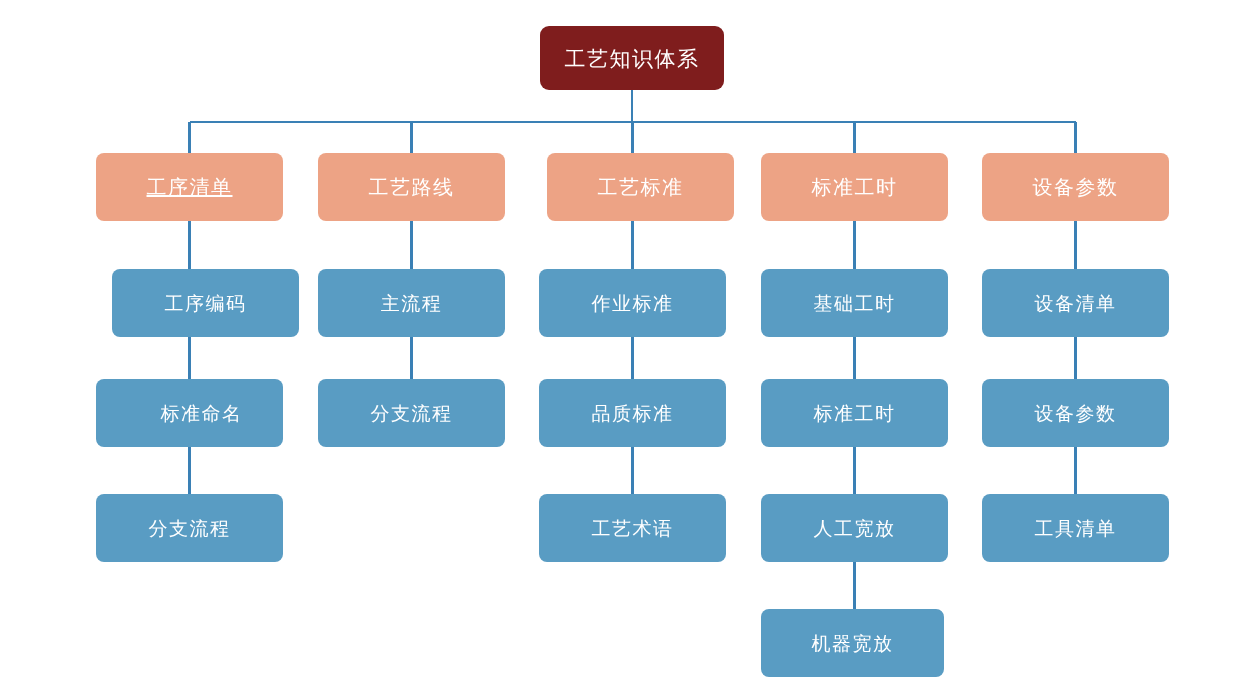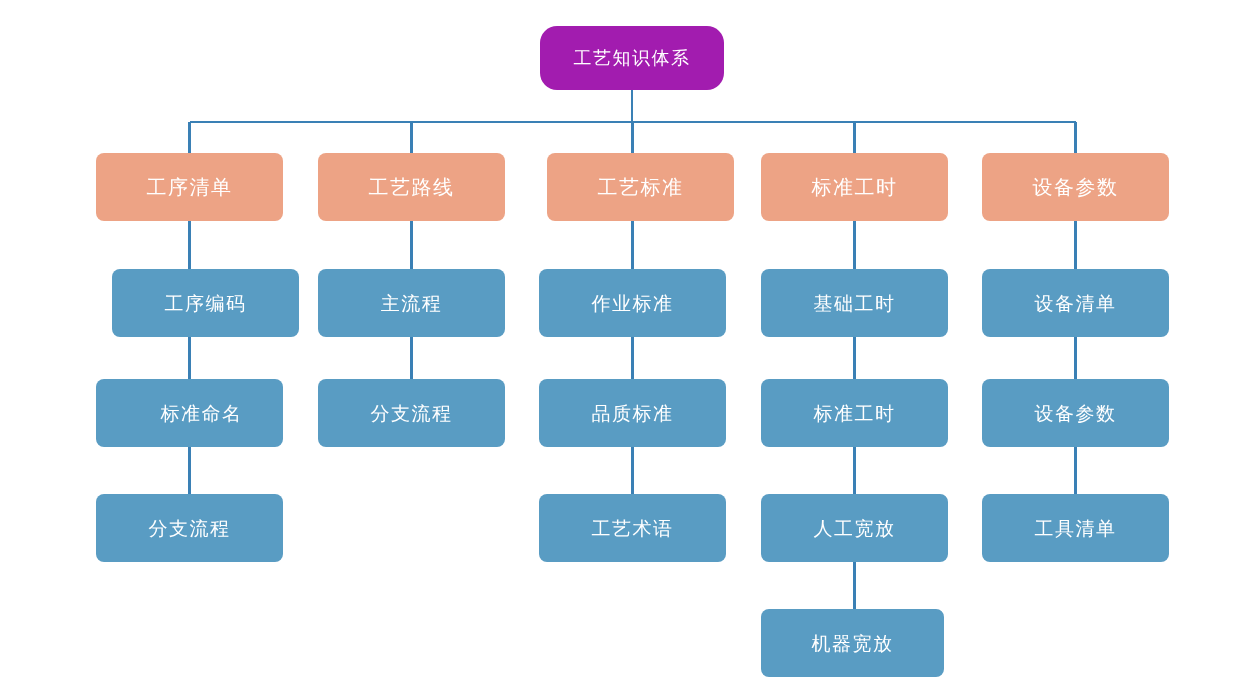--- a/index.html
+++ b/index.html
@@ -34,23 +34,23 @@
     align-items: center;
     justify-content: center;
     border-radius: 8px;
     color: #ffffff;
     text-align: center;
     letter-spacing: 1.5px;
     white-space: nowrap;
     user-select: none;
   }
   .node-root {
-    background: #a21caf;
-    font-size: 18px;
-    border-radius: 17px;
+    background: #7f1d1d;
+    font-size: 21px;
+    border-radius: 9px;
   }
   .node-category {
     background: #eda385;
     font-size: 20px;
   }
   .node-leaf {
     background: #599cc3;
     font-size: 19px;
   }
   .node-label {
@@ -80,21 +80,21 @@
       <line x1="854.5" y1="221" x2="854.5" y2="269" stroke="#3a80b5" stroke-width="2.5" shape-rendering="crispEdges"></line>
       <line x1="854.5" y1="337" x2="854.5" y2="379" stroke="#3a80b5" stroke-width="2.5" shape-rendering="crispEdges"></line>
       <line x1="854.5" y1="447" x2="854.5" y2="494" stroke="#3a80b5" stroke-width="2.5" shape-rendering="crispEdges"></line>
       <line x1="854.5" y1="562" x2="854.5" y2="609" stroke="#3a80b5" stroke-width="2.5" shape-rendering="crispEdges"></line>
       <line x1="1075.5" y1="122" x2="1075.5" y2="153" stroke="#3a80b5" stroke-width="2.5" shape-rendering="crispEdges"></line>
       <line x1="1075.5" y1="221" x2="1075.5" y2="269" stroke="#3a80b5" stroke-width="2.5" shape-rendering="crispEdges"></line>
       <line x1="1075.5" y1="337" x2="1075.5" y2="379" stroke="#3a80b5" stroke-width="2.5" shape-rendering="crispEdges"></line>
       <line x1="1075.5" y1="447" x2="1075.5" y2="494" stroke="#3a80b5" stroke-width="2.5" shape-rendering="crispEdges"></line>
     </svg>
   <div id="node-layer">
-      <div class="node node-category" style="left: 96px; top: 153px; width: 187px; height: 68px;">
+      <div class="node node-category" style="left: 96px; top: 153px; width: 187px; height: 68px; text-decoration: underline;">
         <span class="node-label">工序清单</span>
       </div>
       <div class="node node-leaf" style="left: 96px; top: 269px; width: 187px; height: 68px; margin-left: 16px;">
         <span class="node-label">工序编码</span>
       </div>
       <div class="node node-leaf" style="left: 96px; top: 379px; width: 187px; height: 68px; padding-left: 24px;">
         <span class="node-label">标准命名</span>
       </div>
       <div class="node node-leaf" style="left: 96px; top: 494px; width: 187px; height: 68px;">
         <span class="node-label">分支流程</span>

